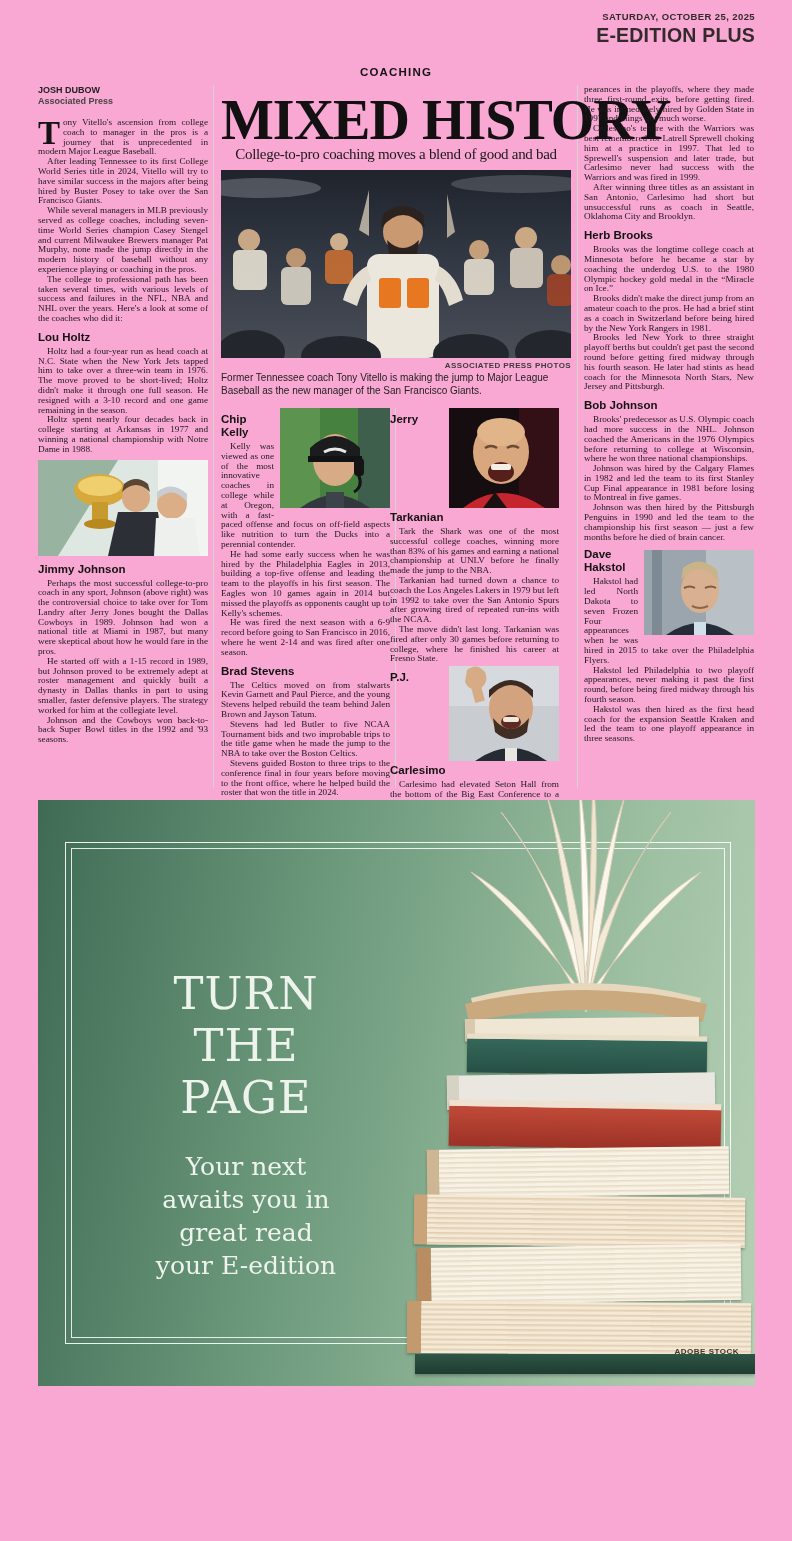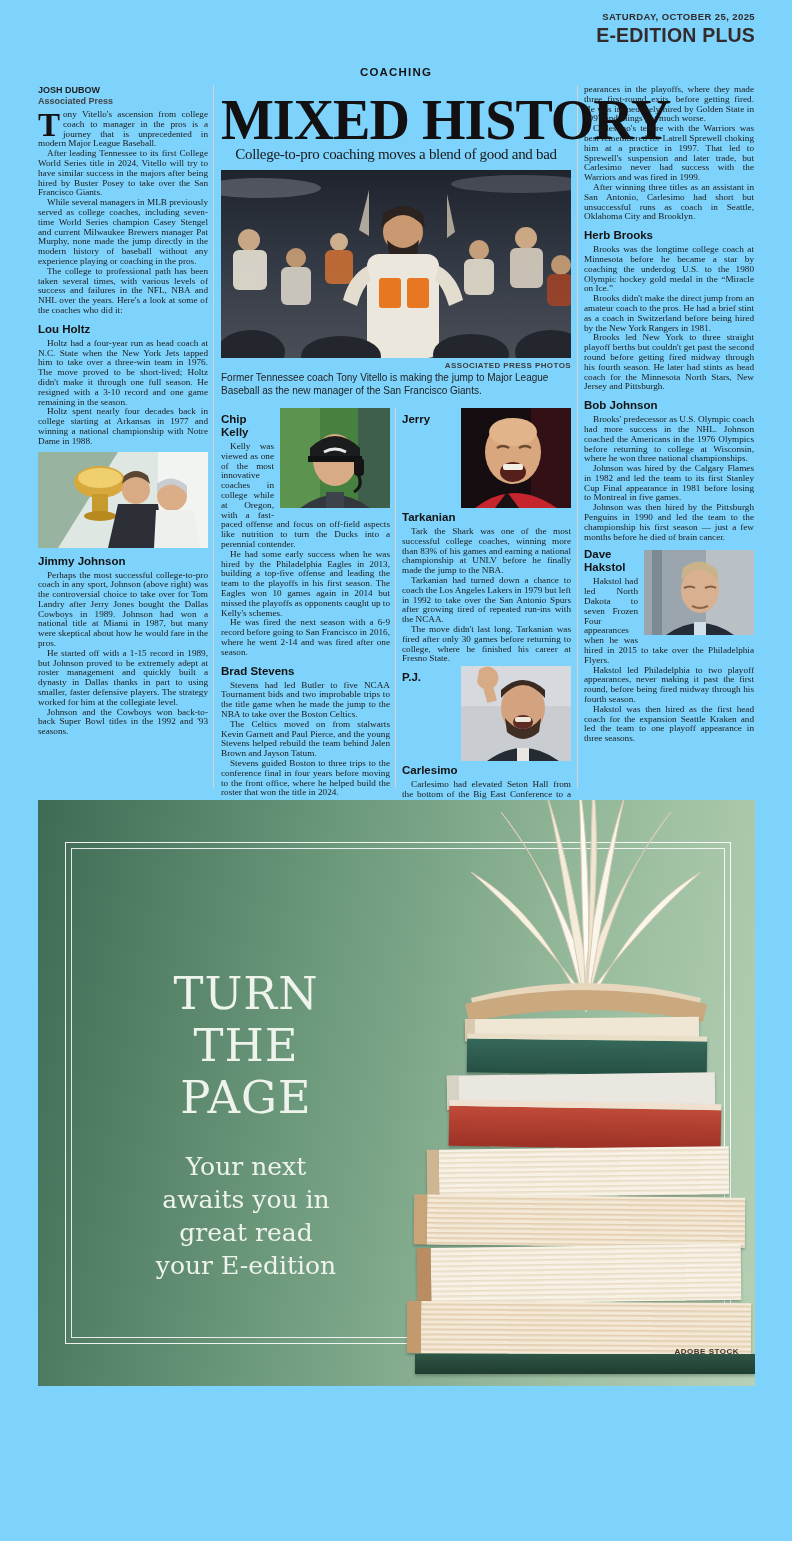--- a/index.html
+++ b/index.html
@@ -1,42 +1,42 @@
 <!DOCTYPE html>
 <html><head>
 <meta charset="utf-8">
 <style>
   html,body{margin:0;padding:0;background:#777;}
-  .page{position:relative;width:792px;height:1541px;background:#7dd3fc;margin:0 auto;overflow:hidden;
+  .page{position:relative;width:792px;height:1541px;background:#f9a8d4;margin:0 auto;overflow:hidden;
         font-family:"Liberation Serif",serif;color:#1c1a1a;}
   
   .masthead{position:absolute;top:11px;right:37px;text-align:right;color:#332a2b;}
   .masthead-date{font-family:"Liberation Sans",sans-serif;font-weight:bold;font-size:9.5px;letter-spacing:.4px;}
   .masthead-brand{font-family:"Liberation Sans",sans-serif;font-weight:bold;font-size:19.5px;letter-spacing:.2px;margin-top:2px;}
   
   .vrule{position:absolute;width:1px;background:#d6d4d2;}
   
   .col{position:absolute;width:170px;top:85px;}
   .col1{left:38px;}
   .col4{left:584px;}
   .centerblock{position:absolute;left:221px;top:66px;width:350px;}
   .byline{font-family:"Liberation Sans",sans-serif;font-weight:bold;font-size:9px;line-height:10.5px;color:#222;}
-  .byline-org{font-family:"Liberation Sans",sans-serif;font-weight:bold;font-size:9px;line-height:10.5px;color:#444;margin-bottom:4px;}
+  .byline-org{font-family:"Liberation Sans",sans-serif;font-weight:bold;font-size:9px;line-height:10.5px;color:#444;margin-bottom:12px;}
   p.body{font-size:9.2px;line-height:9.8px;text-align:justify;margin:0;text-indent:9px;}
   p.body.noindent{text-indent:0;}
   .dropcap{float:left;font-size:33px;line-height:26px;font-weight:bold;padding:2px 3px 0 0;color:#141212;}
   h3.sec-head{font-family:"Liberation Sans",sans-serif;font-weight:bold;font-size:11.5px;line-height:13px;margin:7px 0 3px 0;color:#141212;}
   
   .kicker{text-align:center;font-family:"Liberation Sans",sans-serif;font-weight:bold;font-size:11.5px;letter-spacing:1.2px;color:#141212;}
   .headline{text-align:center;font-size:56px;line-height:46px;letter-spacing:-1px;white-space:nowrap;font-weight:700;color:#121010;margin-top:19px;}
   .deck{text-align:center;font-size:15px;letter-spacing:-.3px;white-space:nowrap;margin-top:3px;color:#1a1818;}
   .main-photo{width:350px;height:188px;margin-top:7px;background:#2a2e36;overflow:hidden;}
   .credit{text-align:right;font-family:"Liberation Sans",sans-serif;font-weight:bold;font-size:8px;letter-spacing:.4px;color:#3c3c3c;margin:3px 0 2px 0;}
   .caption{font-family:"Liberation Sans",sans-serif;font-size:10px;line-height:12.5px;color:#222;}
-  .center-cols{display:flex;gap:12px;margin-top:9px;}
+  .center-cols{display:flex;margin-top:9px;}
   .subcol{width:169px;}
   
   .col-photo{width:170px;height:96px;margin:5px 0 3px 0;overflow:hidden;}
   .headshot{float:right;margin:2px 0 3px 6px;overflow:hidden;}
   .hs-kelly{width:110px;height:100px;}
   .hs-tark{width:110px;height:100px;}
   .hs-carl{width:110px;height:95px;}
   .hs-hak{width:110px;height:85px;}
   
   .ad{position:absolute;left:38px;top:800px;width:717px;height:586px;overflow:hidden;
@@ -173,22 +173,22 @@
             <path d="M20 100 q35 -26 70 0 z" fill="#33383e"></path>
             <path d="M46 84 l18 0 0 16 -18 0 z" fill="#3d434a"></path>
           </svg>
         </div>
         <h3 class="sec-head">Chip Kelly</h3>
         <p class="body">Kelly was viewed as one of the most innovative coaches in college while at Oregon, with a fast-paced offense and focus on off-field aspects like nutrition to turn the Ducks into a perennial contender.</p>
         <p class="body">He had some early success when he was hired by the Philadelphia Eagles in 2013, building a top-five offense and leading the team to the playoffs in his first season. The Eagles won 10 games again in 2014 but missed the playoffs as opponents caught up to Kelly's schemes.</p>
         <p class="body">He was fired the next season with a 6-9 record before going to San Francisco in 2016, where he went 2-14 and was fired after one season.</p>
 
         <h3 class="sec-head">Brad Stevens</h3>
+        <p class="body">The Celtics moved on from stalwarts Kevin Garnett and Paul Pierce, and the young Stevens helped rebuild the team behind Jalen Brown and Jayson Tatum.</p>
         <p class="body">Stevens had led Butler to five NCAA Tournament bids and two improbable trips to the title game when he made the jump to the NBA to take over the Boston Celtics.</p>
-        <p class="body">The Celtics moved on from stalwarts Kevin Garnett and Paul Pierce, and the young Stevens helped rebuild the team behind Jalen Brown and Jayson Tatum.</p>
         <p class="body">Stevens guided Boston to three trips to the conference final in four years before moving to the front office, where he helped build the roster that won the title in 2024.</p>
       </div>
 
       <div class="subcol">
         <div class="headshot hs-tark">
           <svg width="110" height="100" viewBox="0 0 110 100">
             <rect width="110" height="100" fill="#150d10"></rect>
             <rect x="70" y="0" width="40" height="100" fill="#3a1118" opacity=".8"></rect>
             <ellipse cx="52" cy="44" rx="28" ry="32" fill="#d8a77e"></ellipse>
             <ellipse cx="52" cy="24" rx="24" ry="14" fill="#e2b489"></ellipse>

